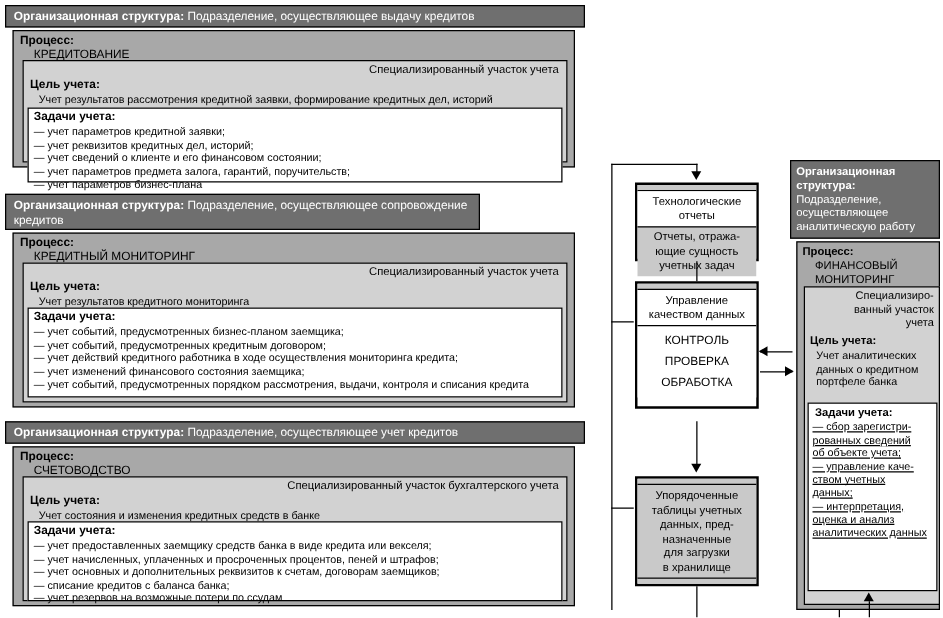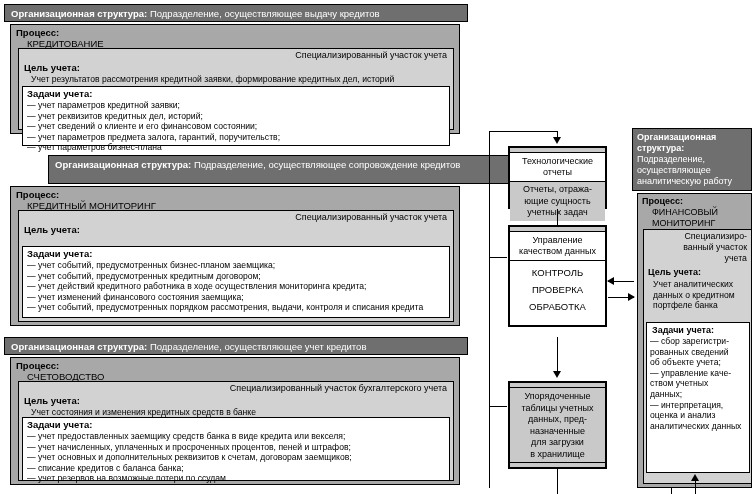--- a/index.html
+++ b/index.html
@@ -42,21 +42,21 @@
   .rorg{background:#6f6f6f;border:1px solid #000;}
   .rorgtxt{color:#ffffff;font-size:9px;font-weight:bold;line-height:11px;padding:3px 4px;}
   .rorgtxt .norm{font-weight:normal;}
   .rproc{background:#a8a8a8;border:1px solid #000;}
   .rarea{background:#d2d2d2;border:1px solid #000;}
   .rtask{background:#ffffff;border:1px solid #000;}
   .rlabel{font-size:9px;font-weight:bold;color:#000;line-height:11px;padding:2px 0 0 4px;}
   .rname{font-size:9px;color:#000;line-height:11px;padding:0 0 0 14px;}
   .rareatxt{font-size:8.8px;color:#000;text-align:right;line-height:11px;padding:1px 4px 1px 16px;}
   .rgoaltxt{font-size:8.6px;color:#000;line-height:10.6px;padding:1px 3px 2px 9px;}
-  .rtaskitem{font-size:8.6px;color:#000;line-height:10.6px;padding:0 3px;}
+  .rtaskitem{font-size:8.6px;color:#000;line-height:10.6px;padding:0 3px;text-decoration:underline;}
 
   
   .vline{background:#000;width:1px;}
   .hline{background:#000;height:1px;}
   .arrow-down{width:0;height:0;border-left:4px solid transparent;border-right:4px solid transparent;border-top:7px solid #000;}
   .arrow-up{width:0;height:0;border-left:4px solid transparent;border-right:4px solid transparent;border-bottom:7px solid #000;}
   .arrow-left{width:0;height:0;border-top:4px solid transparent;border-bottom:4px solid transparent;border-right:7px solid #000;}
   .arrow-right{width:0;height:0;border-top:4px solid transparent;border-bottom:4px solid transparent;border-left:7px solid #000;}
 </style>
 </head>
@@ -78,32 +78,33 @@
 </div>
 <div class="abs taskbox" style="left:22px;top:86px;width:428px;height:60px;">
   <div class="tasklabel">Задачи учета:</div>
   <div class="taskitem">— учет параметров кредитной заявки;</div>
   <div class="taskitem">— учет реквизитов кредитных дел, историй;</div>
   <div class="taskitem">— учет сведений о клиенте и его финансовом состоянии;</div>
   <div class="taskitem">— учет параметров предмета залога, гарантий, поручительств;</div>
   <div class="taskitem">— учет параметров бизнес-плана</div>
 </div>
 
-<div class="abs orgblock" style="left:4px;top:155px;width:464px;height:29px;margin-left:44px;">
+<div class="abs orgblock" style="left:4px;top:155px;width:380px;height:29px;">
   <div class="orgtitle">
     <span>Организационная структура:</span><span class="norm"> Подразделение, осуществляющее сопровождение кредитов</span>
   </div>
 </div>
 <div class="abs procbox" style="left:10px;top:186px;width:450px;height:140px;">
   <div class="proclabel">Процесс:</div>
   <div class="procname">КРЕДИТНЫЙ МОНИТОРИНГ</div>
 </div>
 <div class="abs areabox" style="left:18px;top:210px;width:436px;height:112px;">
   <div class="arealabel">Специализированный участок учета</div>
   <div class="goallabel">Цель учета:</div>
+  <div class="goaltext">Учет результатов кредитного мониторинга</div>
 </div>
 <div class="abs taskbox" style="left:22px;top:246px;width:428px;height:72px;">
   <div class="tasklabel">Задачи учета:</div>
   <div class="taskitem">— учет событий, предусмотренных бизнес-планом заемщика;</div>
   <div class="taskitem">— учет событий, предусмотренных кредитным договором;</div>
   <div class="taskitem">— учет действий кредитного работника в ходе осуществления мониторинга кредита;</div>
   <div class="taskitem">— учет изменений финансового состояния заемщика;</div>
   <div class="taskitem">— учет событий, предусмотренных порядком рассмотрения, выдачи, контроля и списания кредита</div>
 </div>
 

